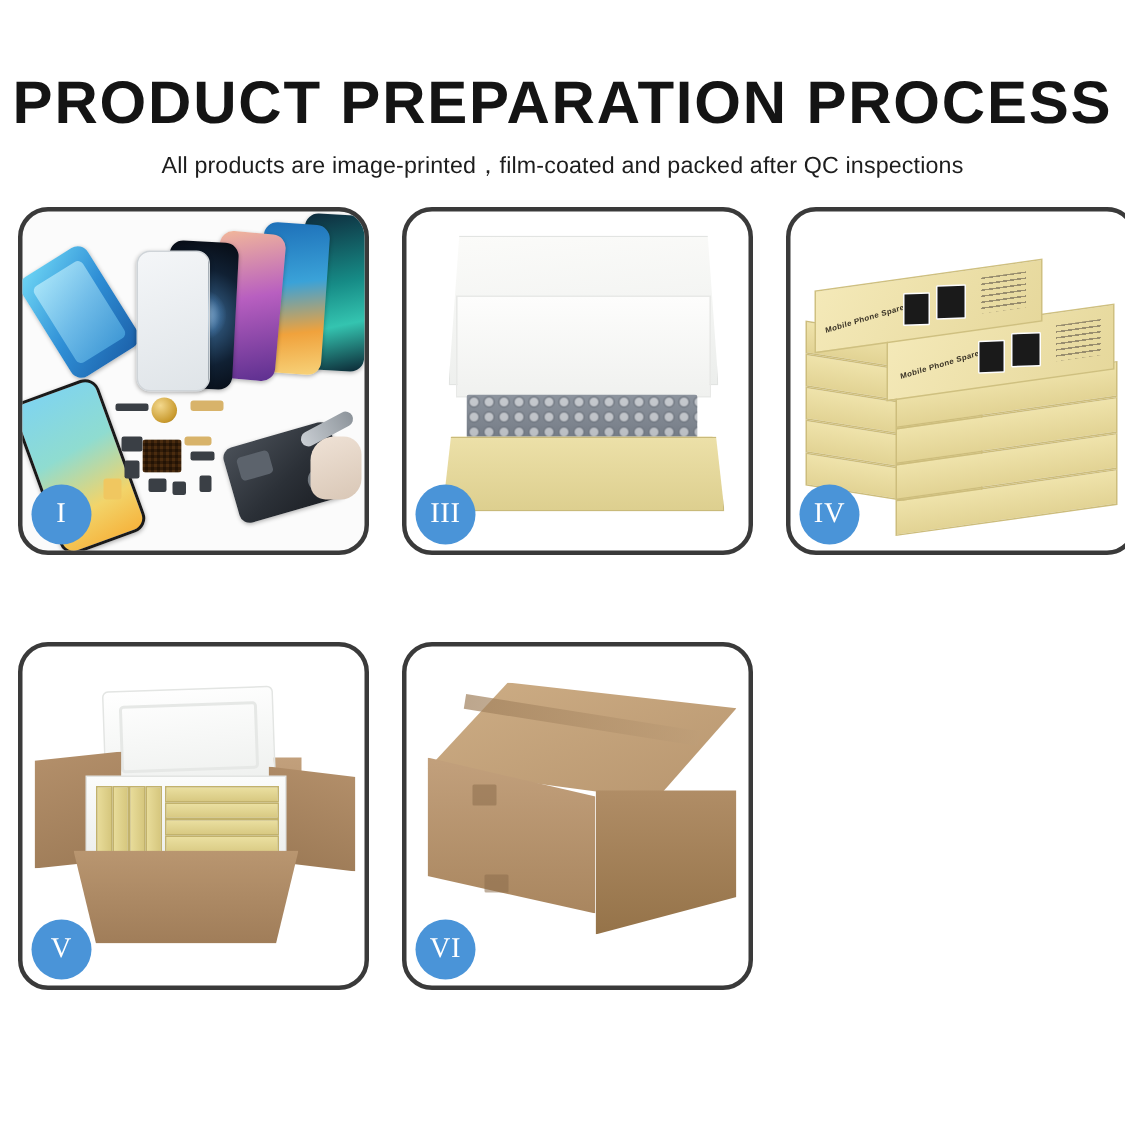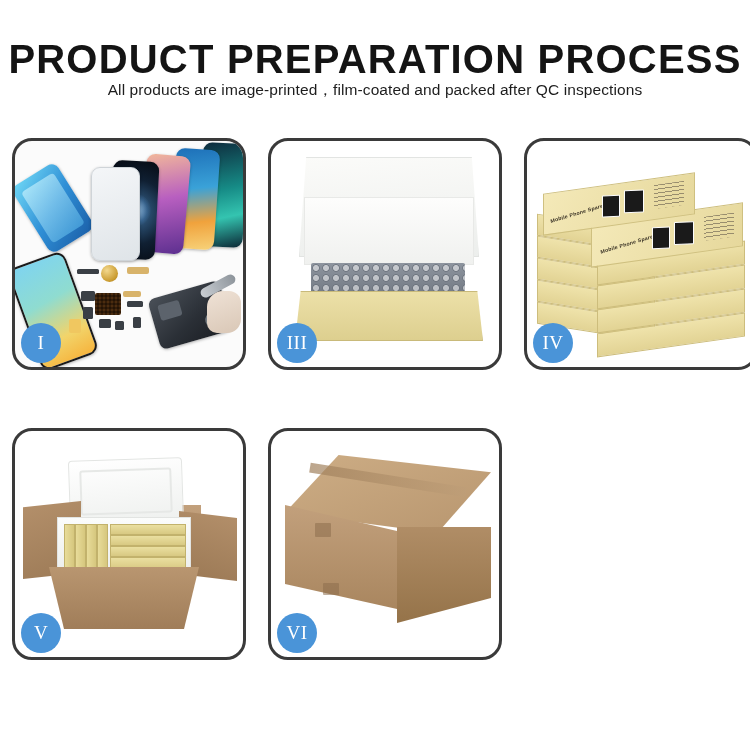--- a/index.html
+++ b/index.html
@@ -4,27 +4,27 @@
 <style>
   html,body{margin:0;padding:0;}
   body{
     width:750px;height:750px;background:#ffffff;
     font-family:"Liberation Sans", sans-serif;
     overflow:hidden;position:relative;
   }
   .page{width:750px;height:750px;position:relative;}
 
   
-  .header{width:100%;text-align:center;padding-top:38px;box-sizing:border-box;}
+  .header{width:100%;text-align:center;padding-top:48px;box-sizing:border-box;}
   .title{
     font-size:40px;font-weight:700;letter-spacing:1.2px;color:#141414;
     line-height:1.05;white-space:nowrap;
   }
   .subtitle{
-    font-size:15.5px;color:#1d1d1d;letter-spacing:.1px;
+    font-size:15.5px;color:#1d1d1d;margin-top:10px;letter-spacing:.1px;
     white-space:nowrap;
   }
 
   
   .grid{
     position:absolute;left:12px;top:138px;width:726px;height:552px;
     display:grid;grid-template-columns:repeat(3,234px);
     grid-template-rows:232px 232px;column-gap:22px;row-gap:58px;
   }
   .panel{

